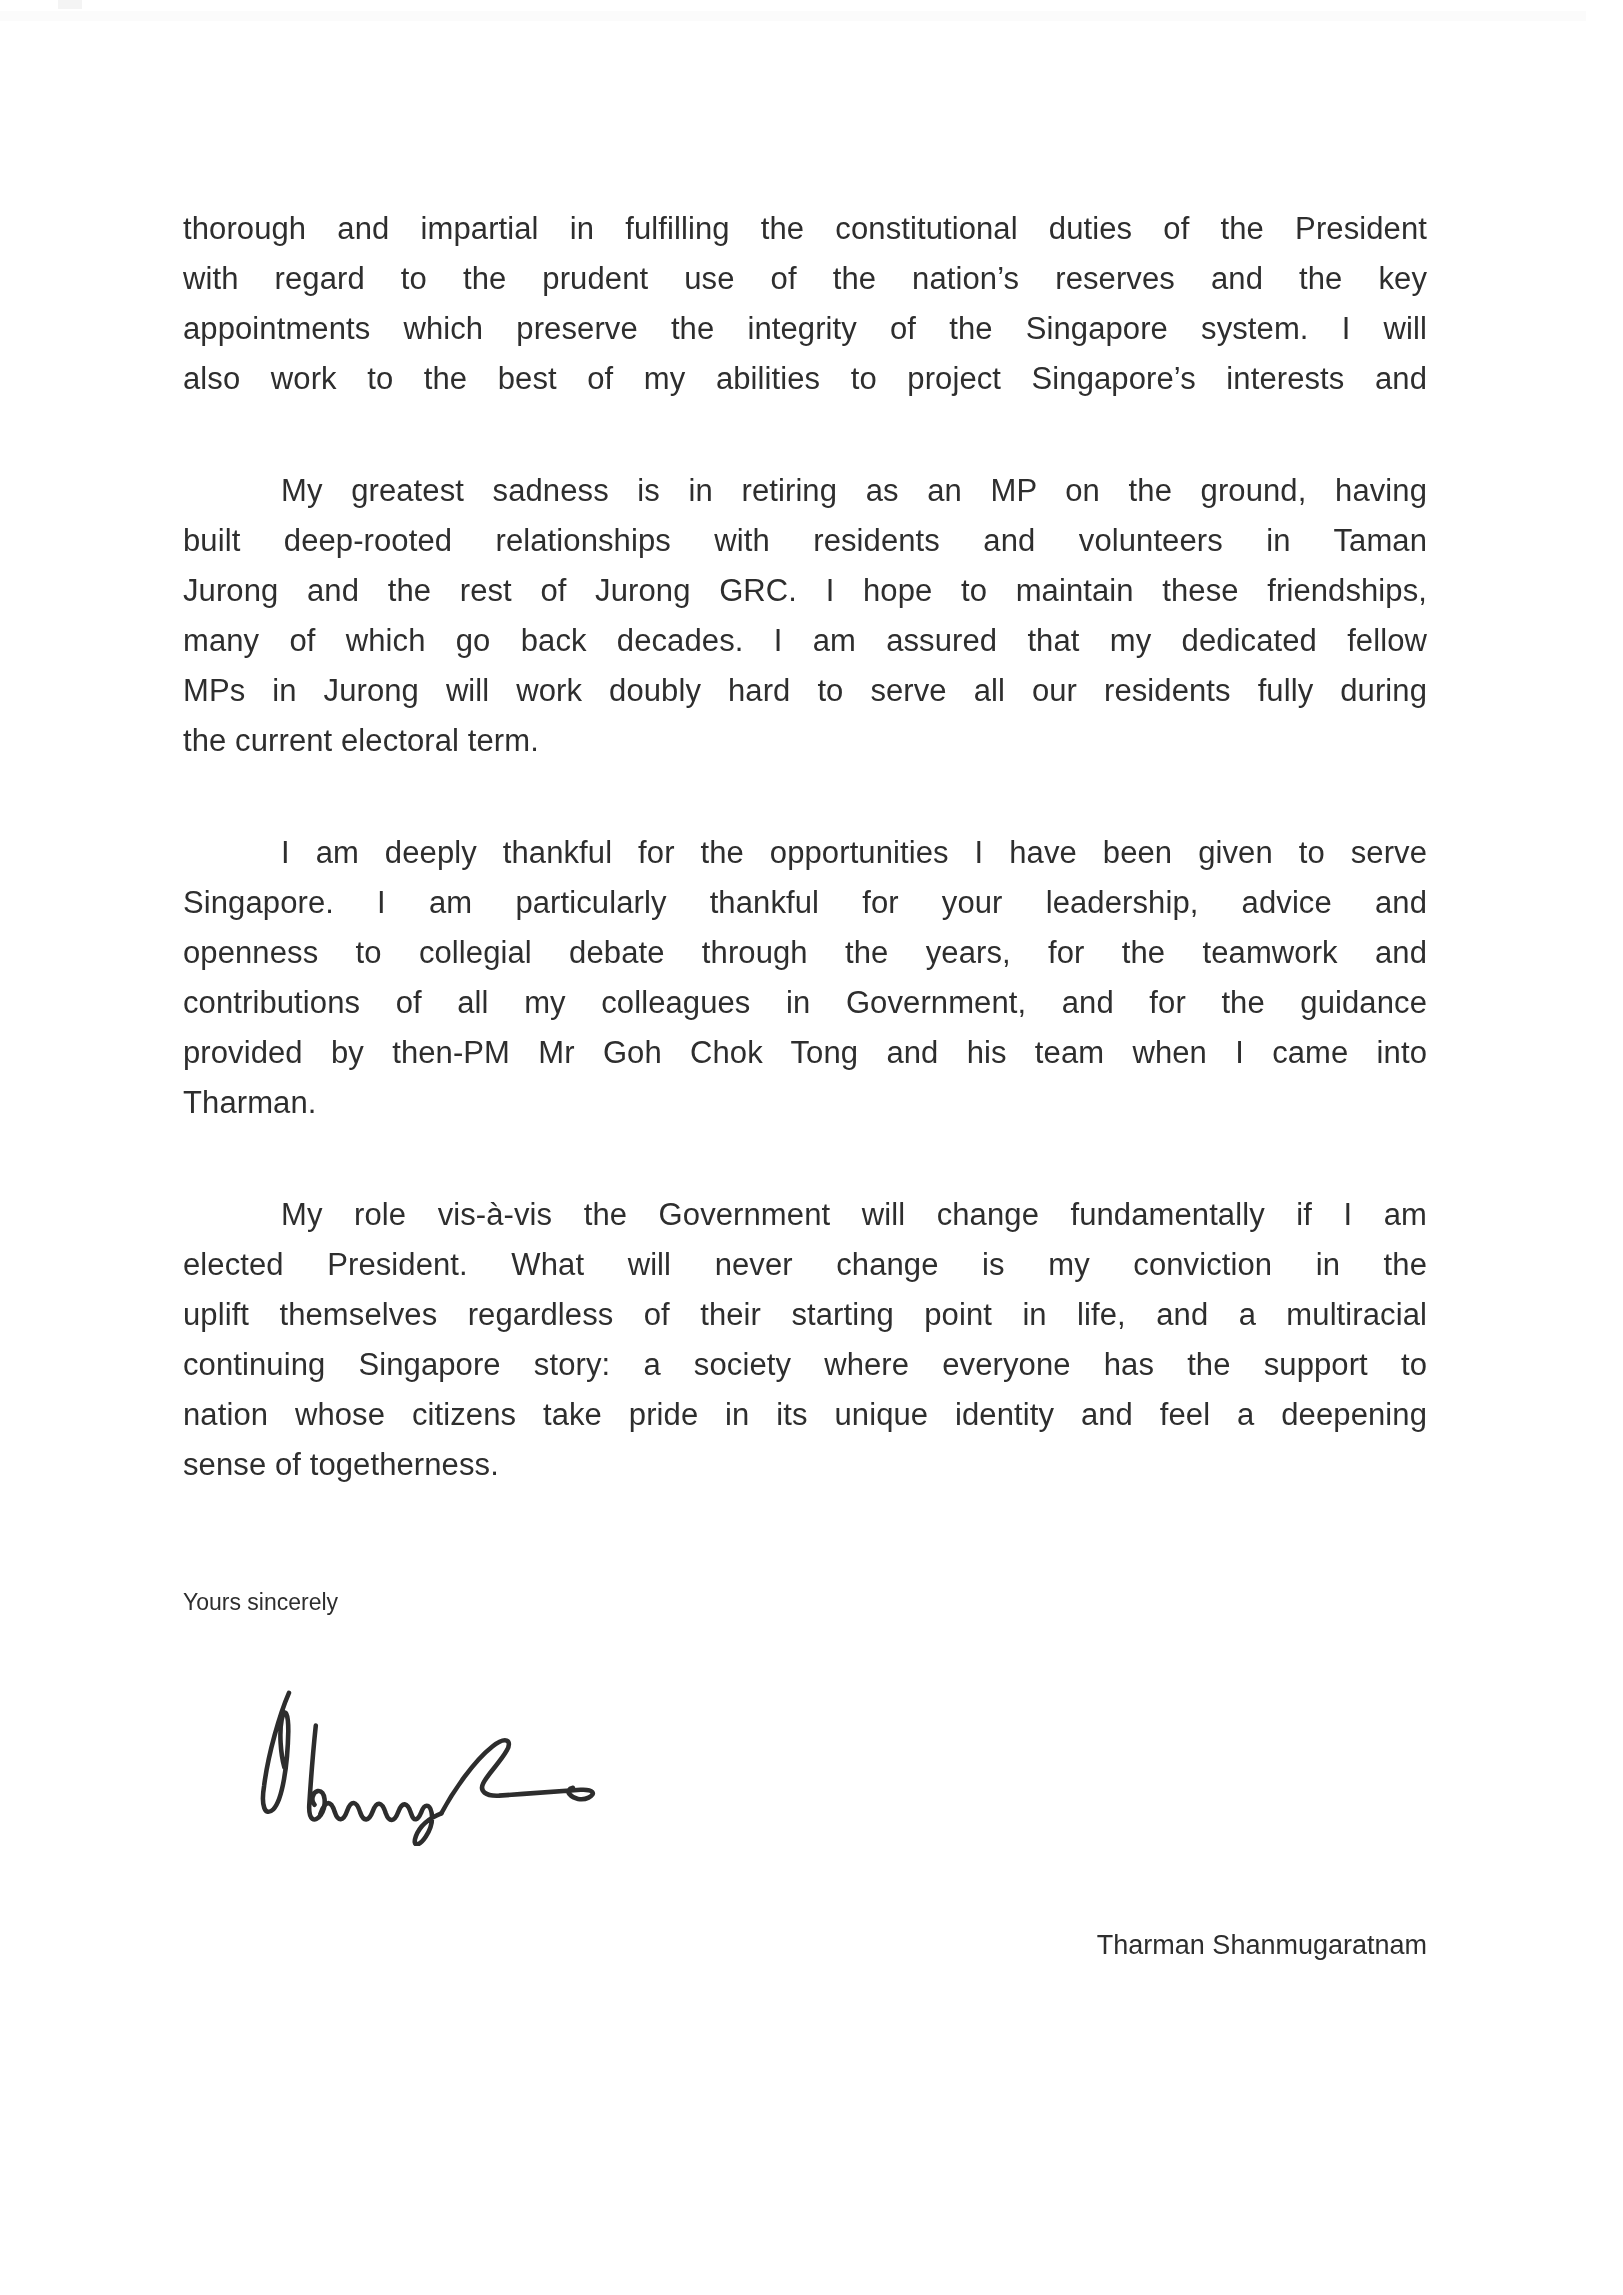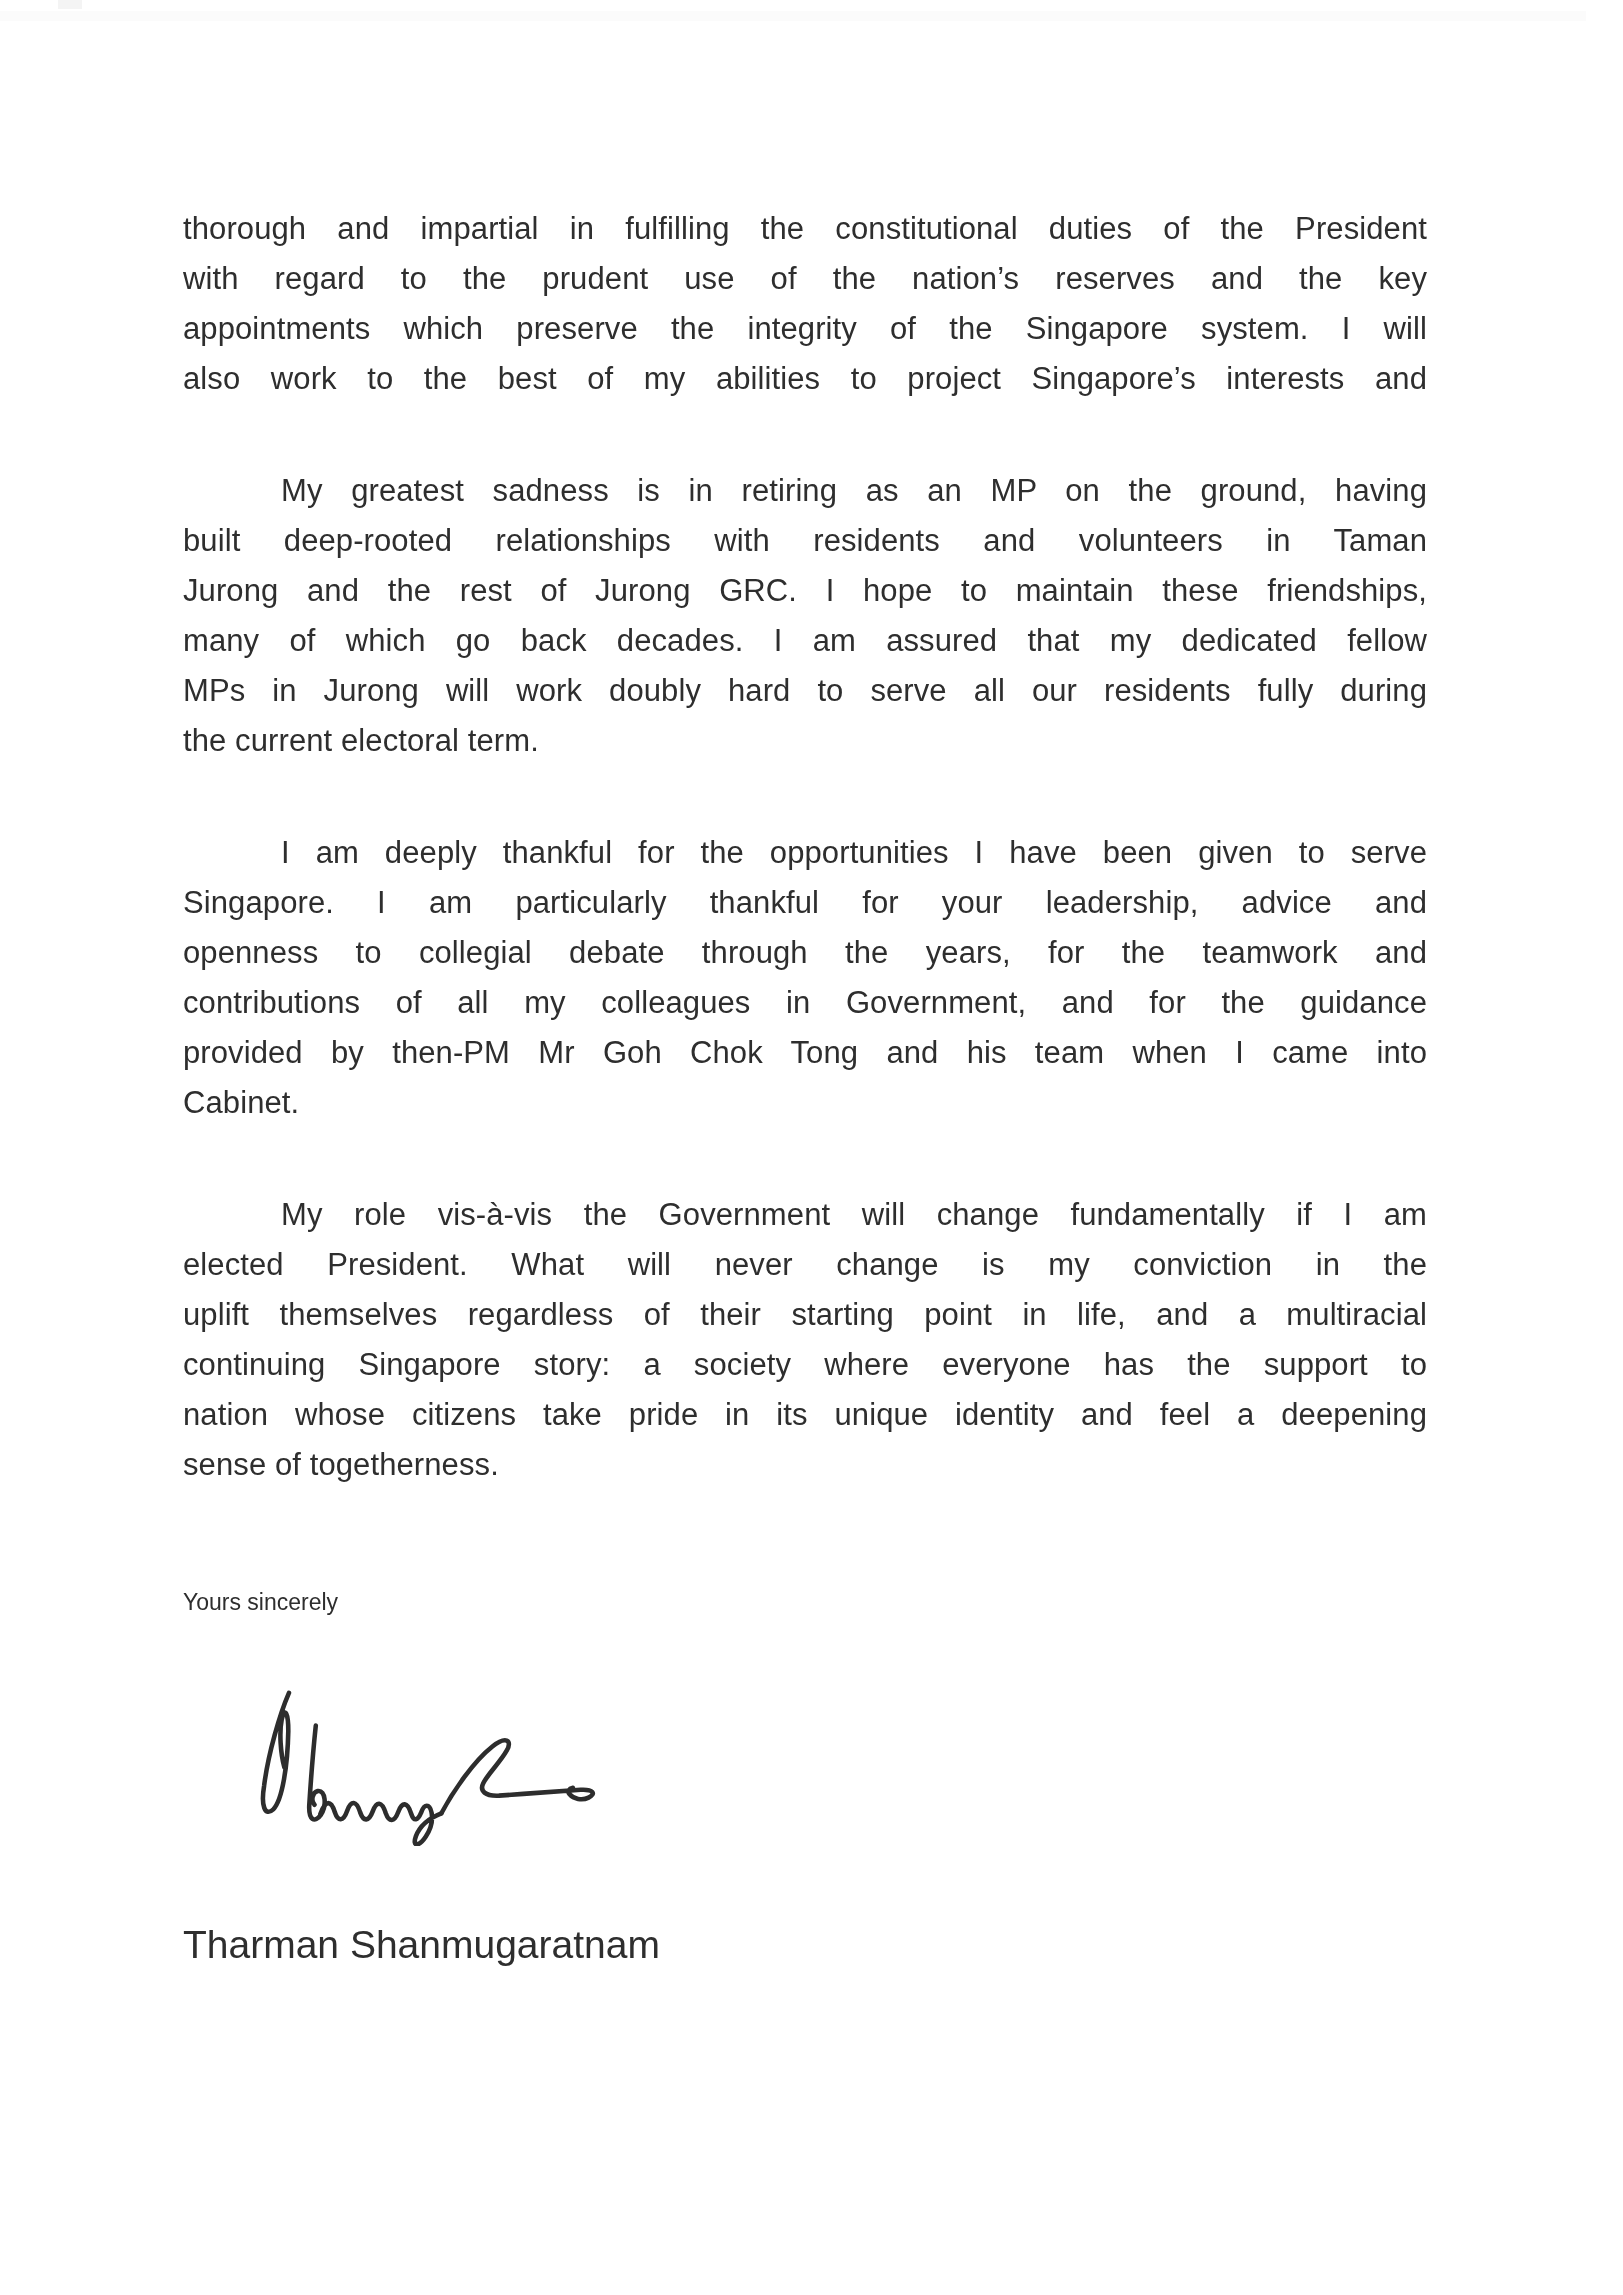--- a/index.html
+++ b/index.html
@@ -62,23 +62,24 @@
   }
 
   .signature-wrap {
     margin: 62px 0 0 69px;
     width: 367px;
     height: 157px;
   }
   .signature-wrap svg { display: block; width: 367px; height: 157px; }
 
   .signatory {
-    font-size: 39px;
+    font-size: 27px;
     line-height: 52px;
-    margin: 73px 0 0 0;
+    margin: 73px 0 0 16px;
+    text-align: right;
   }
 </style>
 </head>
 <body>
 
 <div class="page">
 
   <div class="scan-smudge"></div>
   <div class="scan-band"></div>
 
@@ -99,21 +100,21 @@
       <div class="line">MPs in Jurong will work doubly hard to serve all our residents fully during</div>
       <div class="line lastline">the current electoral term.</div>
     </div>
 
     <div class="para">
       <div class="line firstline-indent">I am deeply thankful for the opportunities I have been given to serve</div>
       <div class="line">Singapore.  I am particularly thankful for your leadership, advice and</div>
       <div class="line">openness to collegial debate through the years, for the teamwork and</div>
       <div class="line">contributions of all my colleagues in Government, and for the guidance</div>
       <div class="line">provided by then-PM Mr Goh Chok Tong and his team when I came into</div>
-      <div class="line lastline">Cabinet.</div>
+      <div class="line lastline">Tharman.</div>
     </div>
 
     <div class="para">
       <div class="line firstline-indent">My role vis-à-vis the Government will change fundamentally if I am</div>
       <div class="line">elected President.  What will never change is my conviction in the</div>
       <div class="line">uplift themselves regardless of their starting point in life, and a multiracial</div>
       <div class="line">continuing Singapore story: a society where everyone has the support to</div>
       <div class="line">nation whose citizens take pride in its unique identity and feel a deepening</div>
       <div class="line lastline">sense of togetherness.</div>
     </div>

